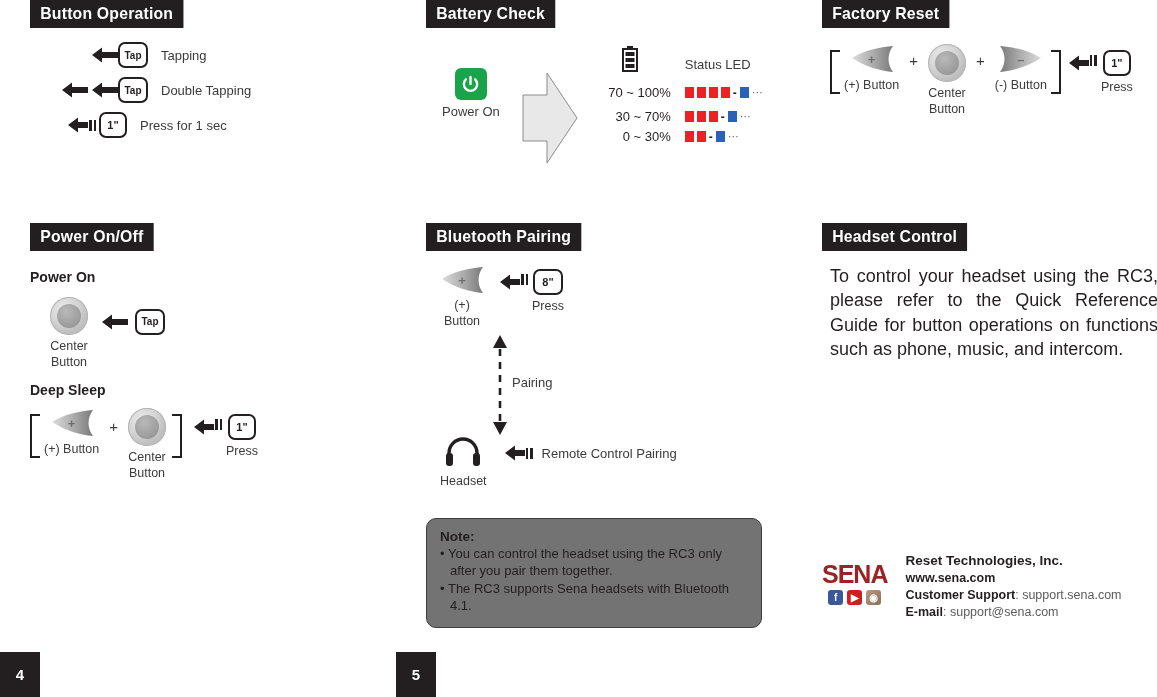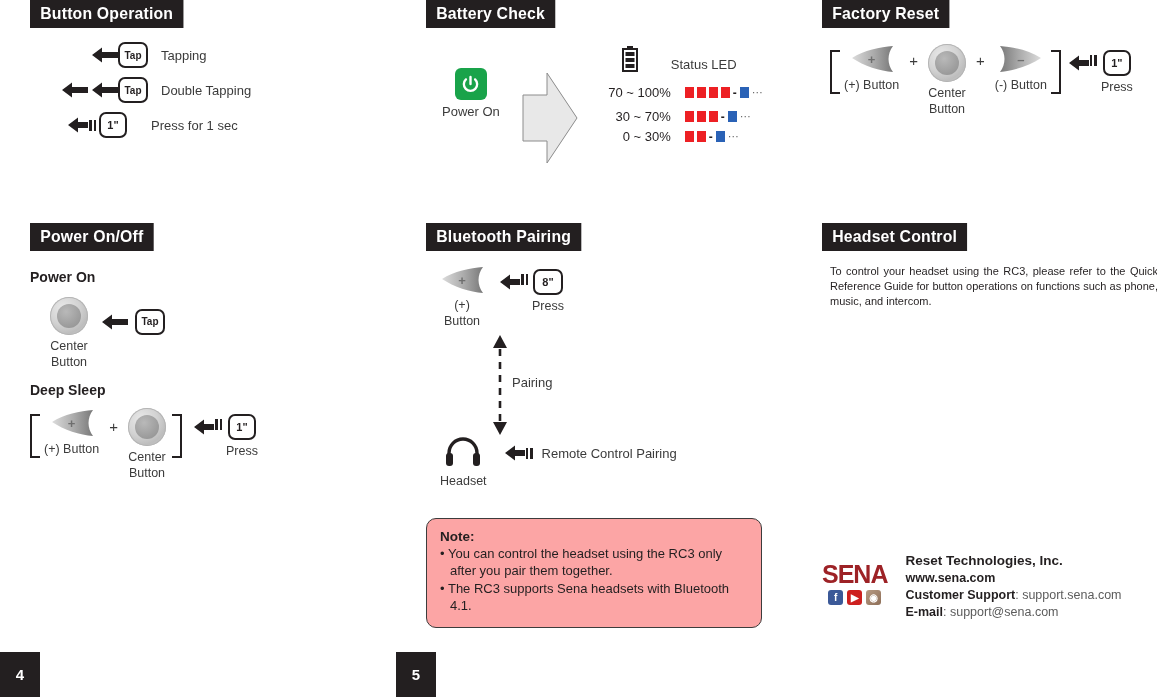--- a/index.html
+++ b/index.html
@@ -74,33 +74,33 @@
   }
   .ledrow{display:flex;align-items:center;gap:3px;}
   .led{width:9px;height:11px;display:block;}
   .led.r{background:#ed2024;}
   .led.b{background:#2a62b6;}
   .dash{color:#231f20;font-weight:bold;font-size:12px;line-height:1;}
   .dots{color:#6b6b6b;font-size:11px;letter-spacing:1px;}
 
   
   .note{
-    border:1.6px solid #3c3c3c;border-radius:10px;background:#fca5a5;
+    border:1.6px solid #3c3c3c;border-radius:10px;background:#737373;
     padding:10px 13px 12px 13px;box-sizing:border-box;
   }
   .note h4{margin:0 0 2px 0;font-size:13.5px;font-weight:bold;color:#231f20;}
   .note ul{margin:0;padding:0;list-style:none;}
   .note li{
     font-size:13px;color:#231f20;line-height:1.3;
     padding-left:10px;text-indent:-10px;margin-top:1px;
   }
   .note li::before{content:"• ";}
 
   
-  .para{font-size:11px;line-height:1.35;color:#231f20;text-align:justify;}
+  .para{font-size:18px;line-height:1.35;color:#231f20;text-align:justify;}
 
   
   .sena-logo{font-weight:bold;font-size:25px;color:#9d2226;letter-spacing:-1px;line-height:1;}
   .soc{display:flex;gap:4px;margin-top:3px;}
   .soc span{width:15px;height:15px;border-radius:3px;display:flex;align-items:center;justify-content:center;font-size:10px;color:#fff;font-weight:bold;}
   .soc .fb{background:#3b5998;}
   .soc .yt{background:#cd201f;}
   .soc .ig{background:linear-gradient(135deg,#b79b84,#8d6e57);}
   .ft-line{font-size:12.5px;line-height:1.35;color:#231f20;}
   .ft-b{font-weight:bold;}
@@ -149,21 +149,21 @@
       <span class="arrowL" style="width:20px;">
         <svg width="20" height="16" viewBox="0 0 20 16">
             <path d="M0 8 L10 0.5 L10 5 L20 5 L20 11 L10 11 L10 15.5 Z" fill="#231f20"></path>
           </svg>
       </span>
       <span class="bars">
           <i></i>
           <i></i>
         </span>
       <span class="keycap sec" style="margin-left:3px;">1"</span>
-      <span class="lbl" style="margin-left:24px;">Press for 1 sec</span>
+      <span class="lbl" style="margin-left:13px;">Press for 1 sec</span>
     </div>
   </div>
 
   <div class="blk" style="left:30px;top:223px;">
     <div class="sect-head">Power On/Off</div>
 
     <div style="margin-top:18px;font-size:14px;font-weight:bold;color:#231f20;">Power On</div>
 
     <div class="row" style="margin-top:12px;margin-left:20px;">
       <div style="display:flex;flex-direction:column;align-items:center;">
@@ -256,21 +256,21 @@
             <span>
               <svg width="16" height="26" viewBox="0 0 16 26">
                 <rect x="5" y="0" width="6" height="3" fill="#231f20"></rect>
                 <rect x="1" y="3" width="14" height="22" fill="none" stroke="#231f20" stroke-width="2"></rect>
                 <rect x="3.5" y="6" width="9" height="4" fill="#231f20"></rect>
                 <rect x="3.5" y="12" width="9" height="4" fill="#231f20"></rect>
                 <rect x="3.5" y="18" width="9" height="4" fill="#231f20"></rect>
               </svg>
             </span>
           </div>
-          <span class="lbl" style="margin-bottom:4px;">Status LED</span>
+          <span class="lbl" style="margin-left:14px;margin-bottom:4px;">Status LED</span>
         </div>
 
         <div style="display:flex;align-items:center;margin-top:9px;">
           <span class="lbl-dark" style="width:82px;text-align:right;">70 ~ 100%</span>
           <span class="ledrow" style="margin-left:14px;">
             <i class="led r"></i>
               <i class="led r"></i>
               <i class="led r"></i>
               <i class="led r"></i>
             <span class="dash">-</span>

